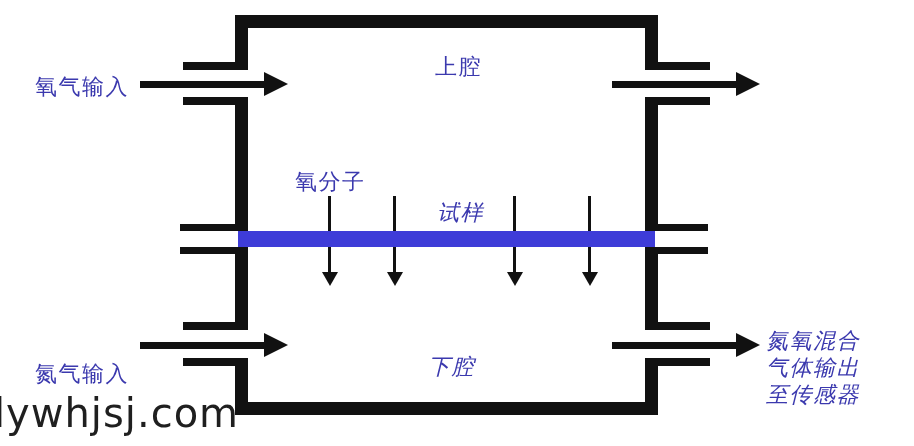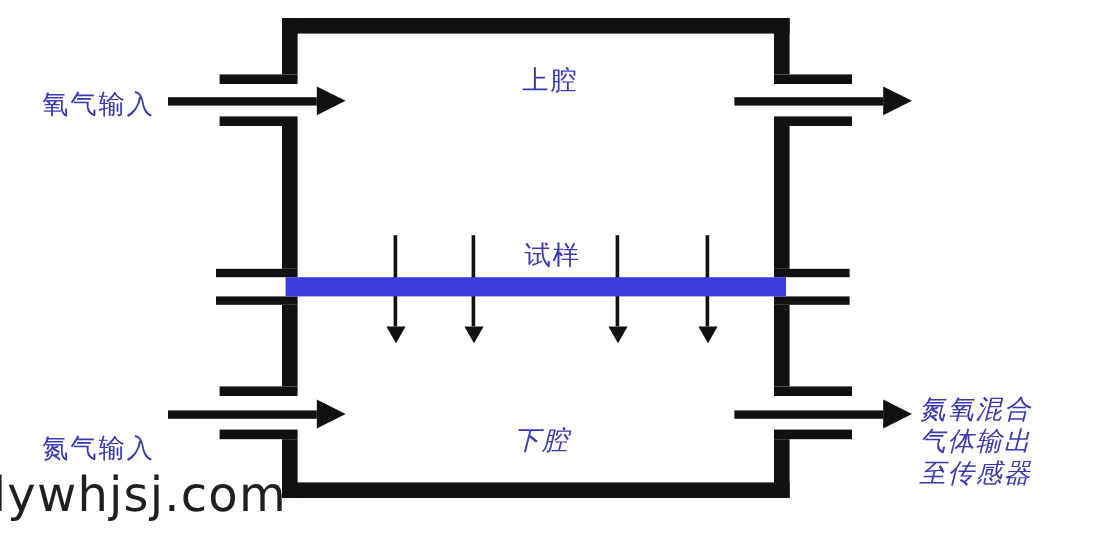--- a/index.html
+++ b/index.html
@@ -66,21 +66,21 @@
   
   .lbl { position:absolute; color:var(--label-blue,#3b39ae); font-size:22px;
          letter-spacing:1.5px; white-space:nowrap; z-index:4; }
   .l-oxy-in  { left:35px;  top:72px;  }
   .l-oxy-out { left:772px; top:75px;  }
   .l-n2-in   { left:35px;  top:333px;margin-top:26px; }
   .l-mix     { left:766px; top:327px;font-style:italic; }
   .l-mix div { line-height:27px; }
   .l-upper   { left:435px; top:52px;  }
   .l-oxymol  { left:295px; top:167px; }
-  .l-sample  { left:437px; top:198px; }
+  .l-sample  { left:437px; top:198px;font-style:italic; }
   .l-lower   { left:428px; top:352px;font-style:italic; }
 
   .watermark { position:absolute; left:-6px; top:390px; font-size:40px;
                letter-spacing:1px; color:var(--watermark-gray,#1f1f1f); z-index:6;
                font-family:"DejaVu Sans","Liberation Sans",sans-serif; }
 </style>
 </head>
 <body>
 
 <div class="canvas">
@@ -146,18 +146,19 @@
   <div class="sample-bar"></div>
 
   <div class="lbl l-oxy-in">氧气输入</div>
   <div class="lbl l-n2-in">氮气输入</div>
   <div class="lbl l-mix">
     <div>氮氧混合</div>
     <div>气体输出</div>
     <div>至传感器</div>
   </div>
   <div class="lbl l-upper">上腔</div>
+  <div class="lbl l-oxymol">氧分子</div>
   <div class="lbl l-sample">试样</div>
   <div class="lbl l-lower">下腔</div>
 
   <div class="watermark">lywhjsj.com</div>
 
 </div>
 
 </body></html>

